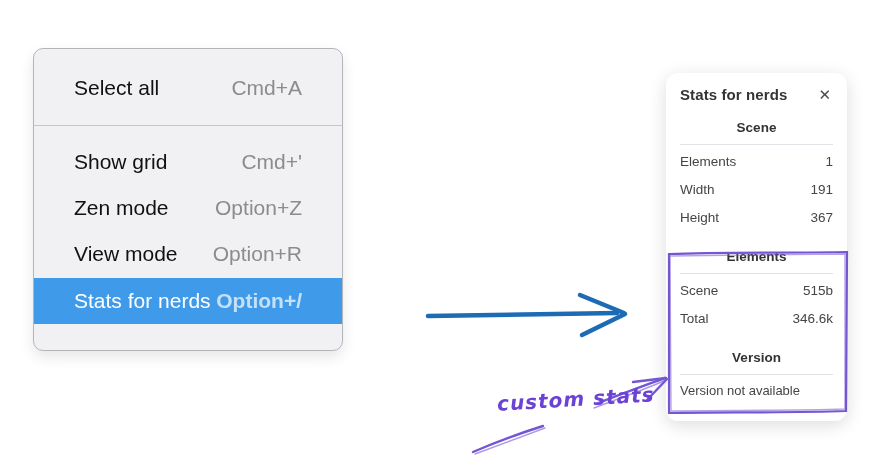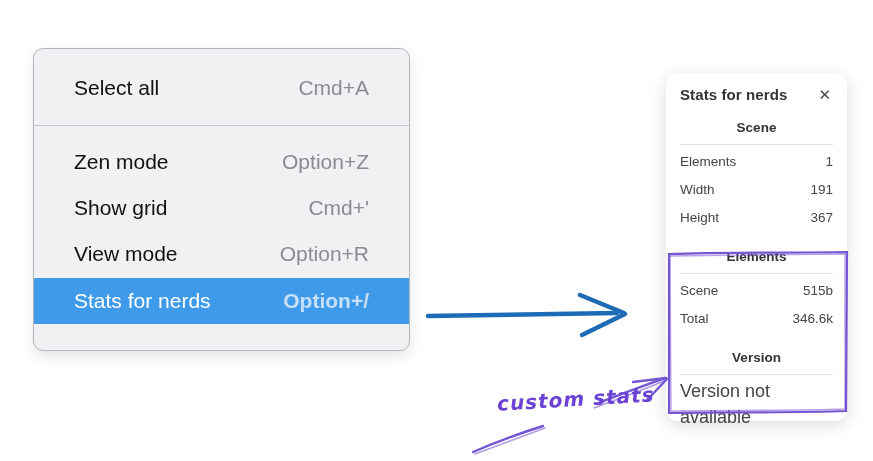--- a/index.html
+++ b/index.html
@@ -2,21 +2,21 @@
 <html><head>
 <meta charset="utf-8">
 <style>
   html,body{margin:0;padding:0;}
   body{
     position:relative;width:873px;height:461px;background:#ffffff;overflow:hidden;
     font-family:"Liberation Sans", sans-serif;
   }
   
   .menu{
-    position:absolute;left:33px;top:48px;width:377px;height:303px;box-sizing:border-box;
+    position:absolute;left:33px;top:48px;width:310px;height:303px;box-sizing:border-box;
     background:#f1f1f3;border:1.5px solid #b2b6bb;border-radius:10px;
     box-shadow:0 6px 14px rgba(0,0,0,.10);
     font-size:21px;color:#111;overflow:hidden;
   }
   .menu-section-top{padding:16px 0 14px 0;}
   .menu-divider{height:0;border-top:1.5px solid #c3c7cb;}
   .menu-section-main{padding-top:13px;}
   .menu-row{
     display:flex;justify-content:space-between;align-items:center;
     height:46px;padding:0 40px;
@@ -36,21 +36,21 @@
   .panel-close{font-size:15px;color:#4a4a4a;cursor:pointer;line-height:1;padding:1px 2px;}
   .sec-heading{
     text-align:center;font-weight:bold;font-size:13.5px;color:#333;
     margin-top:17px;margin-bottom:9px;
   }
   .sec-rule{border:none;border-top:1px solid #dfe3e8;margin:0 0 3px 0;}
   .stat-row{
     display:flex;justify-content:space-between;align-items:flex-end;
     font-size:13.5px;line-height:28px;color:#454545;
   }
-  .version-note{font-size:18px;color:#454545;line-height:26px;margin-top:2px;}
+  .version-note{font-size:13px;color:#454545;line-height:26px;margin-top:2px;}
   
   .abs{position:absolute;}
   .annotation-label{
     position:absolute;left:497px;top:387px;width:160px;
     font-family:"DejaVu Sans", sans-serif;font-style:italic;font-weight:bold;
     font-size:20px;letter-spacing:1px;transform:rotate(-3.5deg);
     white-space:nowrap;
   }
 </style>
 </head>
@@ -59,26 +59,26 @@
 <div class="menu">
   <div class="menu-section-top">
     <div class="menu-row">
       <span>Select all</span>
       <span class="shortcut">Cmd+A</span>
     </div>
   </div>
   <div class="menu-divider"></div>
   <div class="menu-section-main">
     <div class="menu-row">
+      <span>Show grid</span>
+      <span class="shortcut">Cmd+'</span>
+    </div>
+    <div class="menu-row">
       <span>Zen mode</span>
       <span class="shortcut">Option+Z</span>
-    </div>
-    <div class="menu-row">
-      <span>Show grid</span>
-      <span class="shortcut">Cmd+'</span>
     </div>
     <div class="menu-row">
       <span>View mode</span>
       <span class="shortcut">Option+R</span>
     </div>
     <div class="menu-row highlight" style="background: rgb(63, 155, 233);">
       <span>Stats for nerds</span>
       <span class="shortcut">Option+/</span>
     </div>
   </div>

